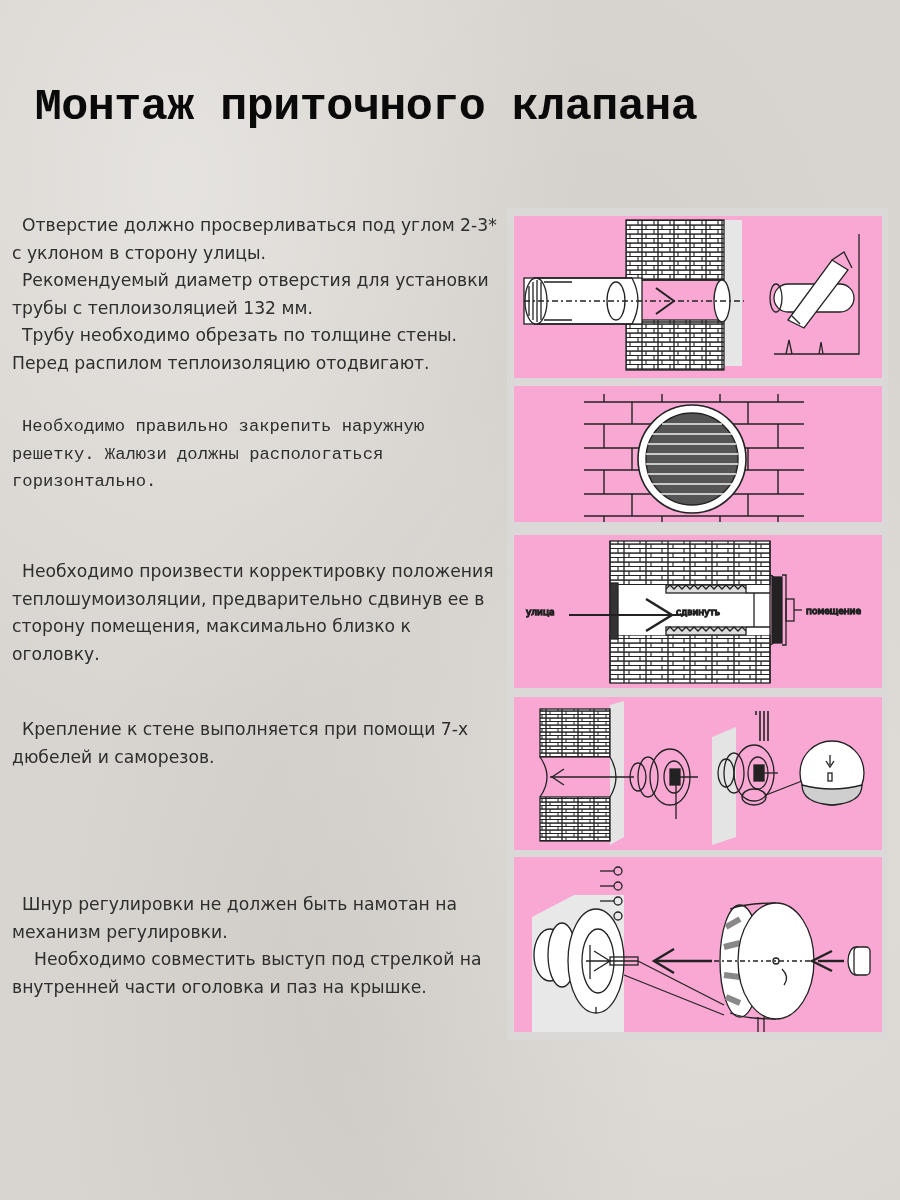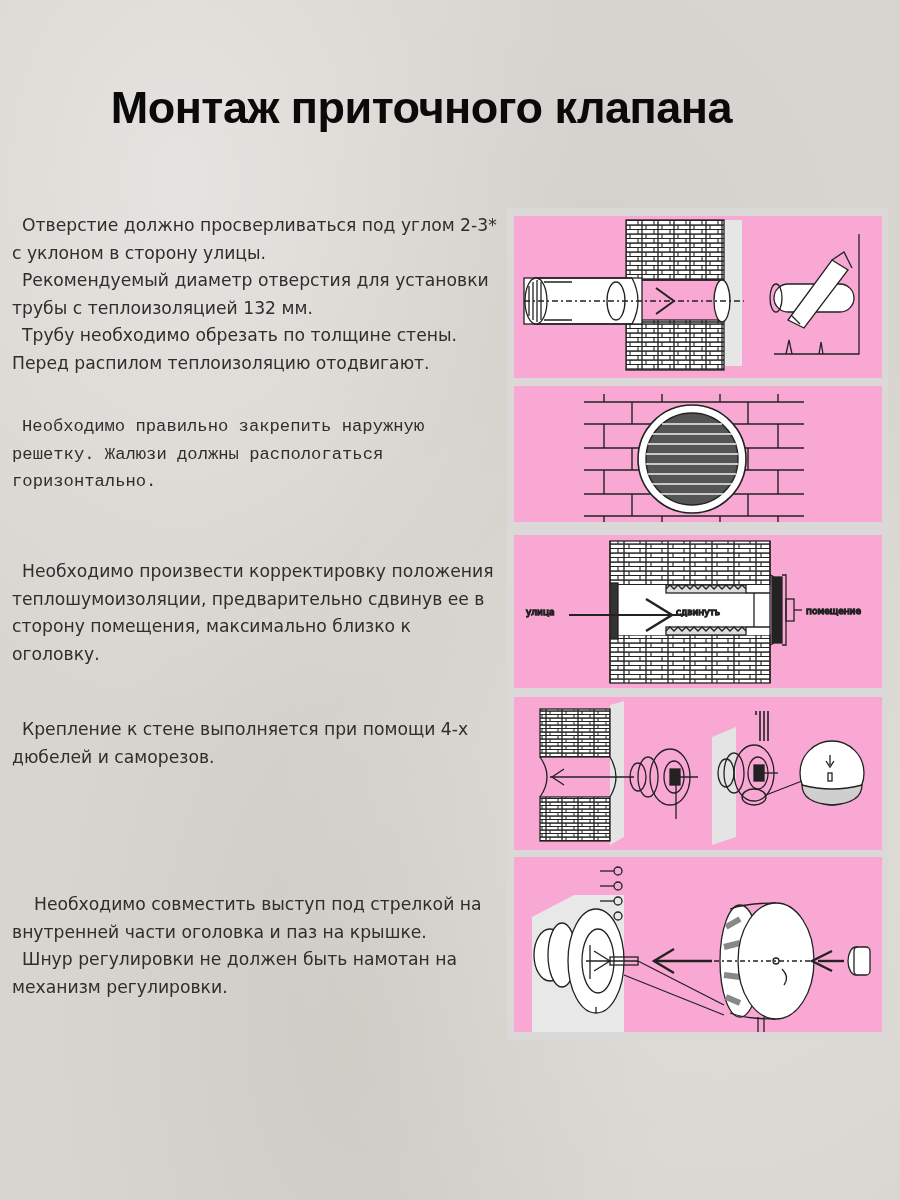--- a/index.html
+++ b/index.html
@@ -8,22 +8,22 @@
     background:#d8d4cf;
     background-image:
       radial-gradient(ellipse at 20% 15%, rgba(255,255,255,0.35) 0, rgba(255,255,255,0) 40%),
       radial-gradient(ellipse at 80% 70%, rgba(255,255,255,0.25) 0, rgba(255,255,255,0) 45%),
       radial-gradient(ellipse at 40% 85%, rgba(190,185,178,0.35) 0, rgba(190,185,178,0) 40%),
       radial-gradient(ellipse at 65% 30%, rgba(200,195,188,0.3) 0, rgba(200,195,188,0) 35%);
     font-family:"DejaVu Sans","Liberation Sans",sans-serif;
     color:#2b2b2b;
   }
   .title{
-    position:absolute;left:0;top:82px;width:732px;text-align:right;
-    font-family:Liberation Sans, sans-serif;
+    position:absolute;left:0;top:82px;width:732px;text-align:center;
+    font-family:Liberation Mono, monospace;
     font-weight:bold;font-size:45px;letter-spacing:-0.5px;color:#0a0a0a;
     margin:0;
   }
   .block{
     position:absolute;left:12px;width:492px;
     font-size:17.2px;line-height:27.6px;color:#2e2e2e;
   }
   .block p{margin:0;}
   .just{text-align:justify;text-align-last:justify;}
   .frame{
@@ -49,26 +49,26 @@
 
 <div class="block" style="top:413px;">
   <p style="text-indent:10px;font-family:Liberation Mono, monospace;">Необходимо правильно закрепить наружную решетку. Жалюзи должны распологаться горизонтально.</p>
 </div>
 
 <div class="block" style="top:558px;">
   <p style="text-indent:10px;">Необходимо произвести корректировку положения теплошумоизоляции, предварительно сдвинув ее в сторону помещения, максимально близко к оголовку.</p>
 </div>
 
 <div class="block" style="top:716px;">
-  <p style="text-indent:10px;">Крепление к стене выполняется при помощи 4-х дюбелей и саморезов.</p>
+  <p style="text-indent:10px;">Крепление к стене выполняется при помощи 7-х дюбелей и саморезов.</p>
 </div>
 
 <div class="block" style="top:891px;">
+  <p style="text-indent:10px;">Шнур регулировки не должен быть намотан на механизм регулировки.</p>
   <p style="text-indent:22px;">Необходимо совместить выступ под стрелкой на внутренней части оголовка и паз на крышке.</p>
-  <p style="text-indent:10px;">Шнур регулировки не должен быть намотан на механизм регулировки.</p>
 </div>
 
 <div class="frame"></div>
 
 <div class="panel" style="top:216px;height:162px;">
   <svg viewBox="0 0 368 162" fill="none" stroke="#222" stroke-width="1.3">
     <defs>
       <pattern id="brick1" width="16" height="9" patternUnits="userSpaceOnUse">
         <rect width="16" height="9" fill="#fff"></rect>
         <path d="M0 0H16M0 4.5H16M4 0V4.5M12 4.5V9" stroke="#222" stroke-width="1.1"></path>

